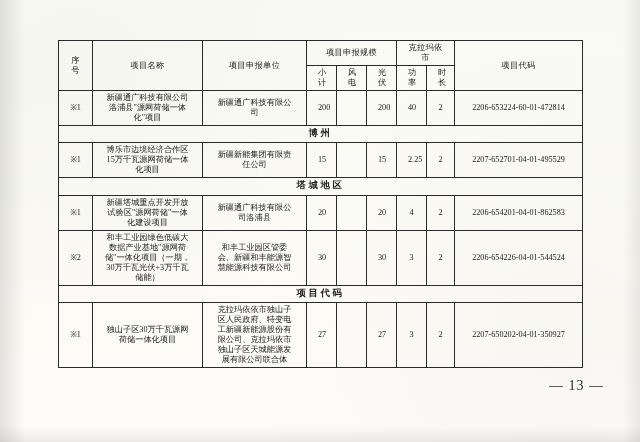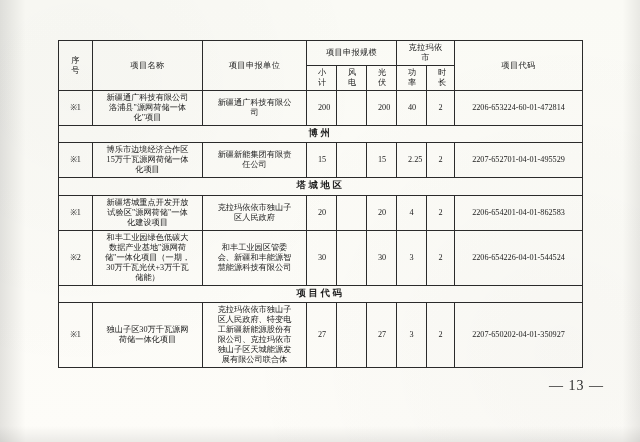--- a/index.html
+++ b/index.html
@@ -188,21 +188,21 @@
           <td class="code-cell">2207-652701-04-01-495529</td>
         </tr>
 
         <tr class="region-row">
           <td colspan="9">塔城地区</td>
         </tr>
 
         <tr style="height:32px">
           <td class="seq-cell">※1</td>
           <td class="name-cell">新疆塔城重点开发开放试验区"源网荷储"一体化建设项目</td>
-          <td class="unit-cell">克拉玛依依市独山子区人民政府</td>
+          <td class="unit-cell">新疆通广科技有限公司洛浦县</td>
           <td class="num-cell">20</td>
           <td class="num-cell"></td>
           <td class="num-cell">20</td>
           <td class="num-cell">4</td>
           <td class="num-cell">2</td>
           <td class="code-cell">2206-654201-04-01-862583</td>
         </tr>
 
         <tr style="height:44px">
           <td class="seq-cell">※2</td>

